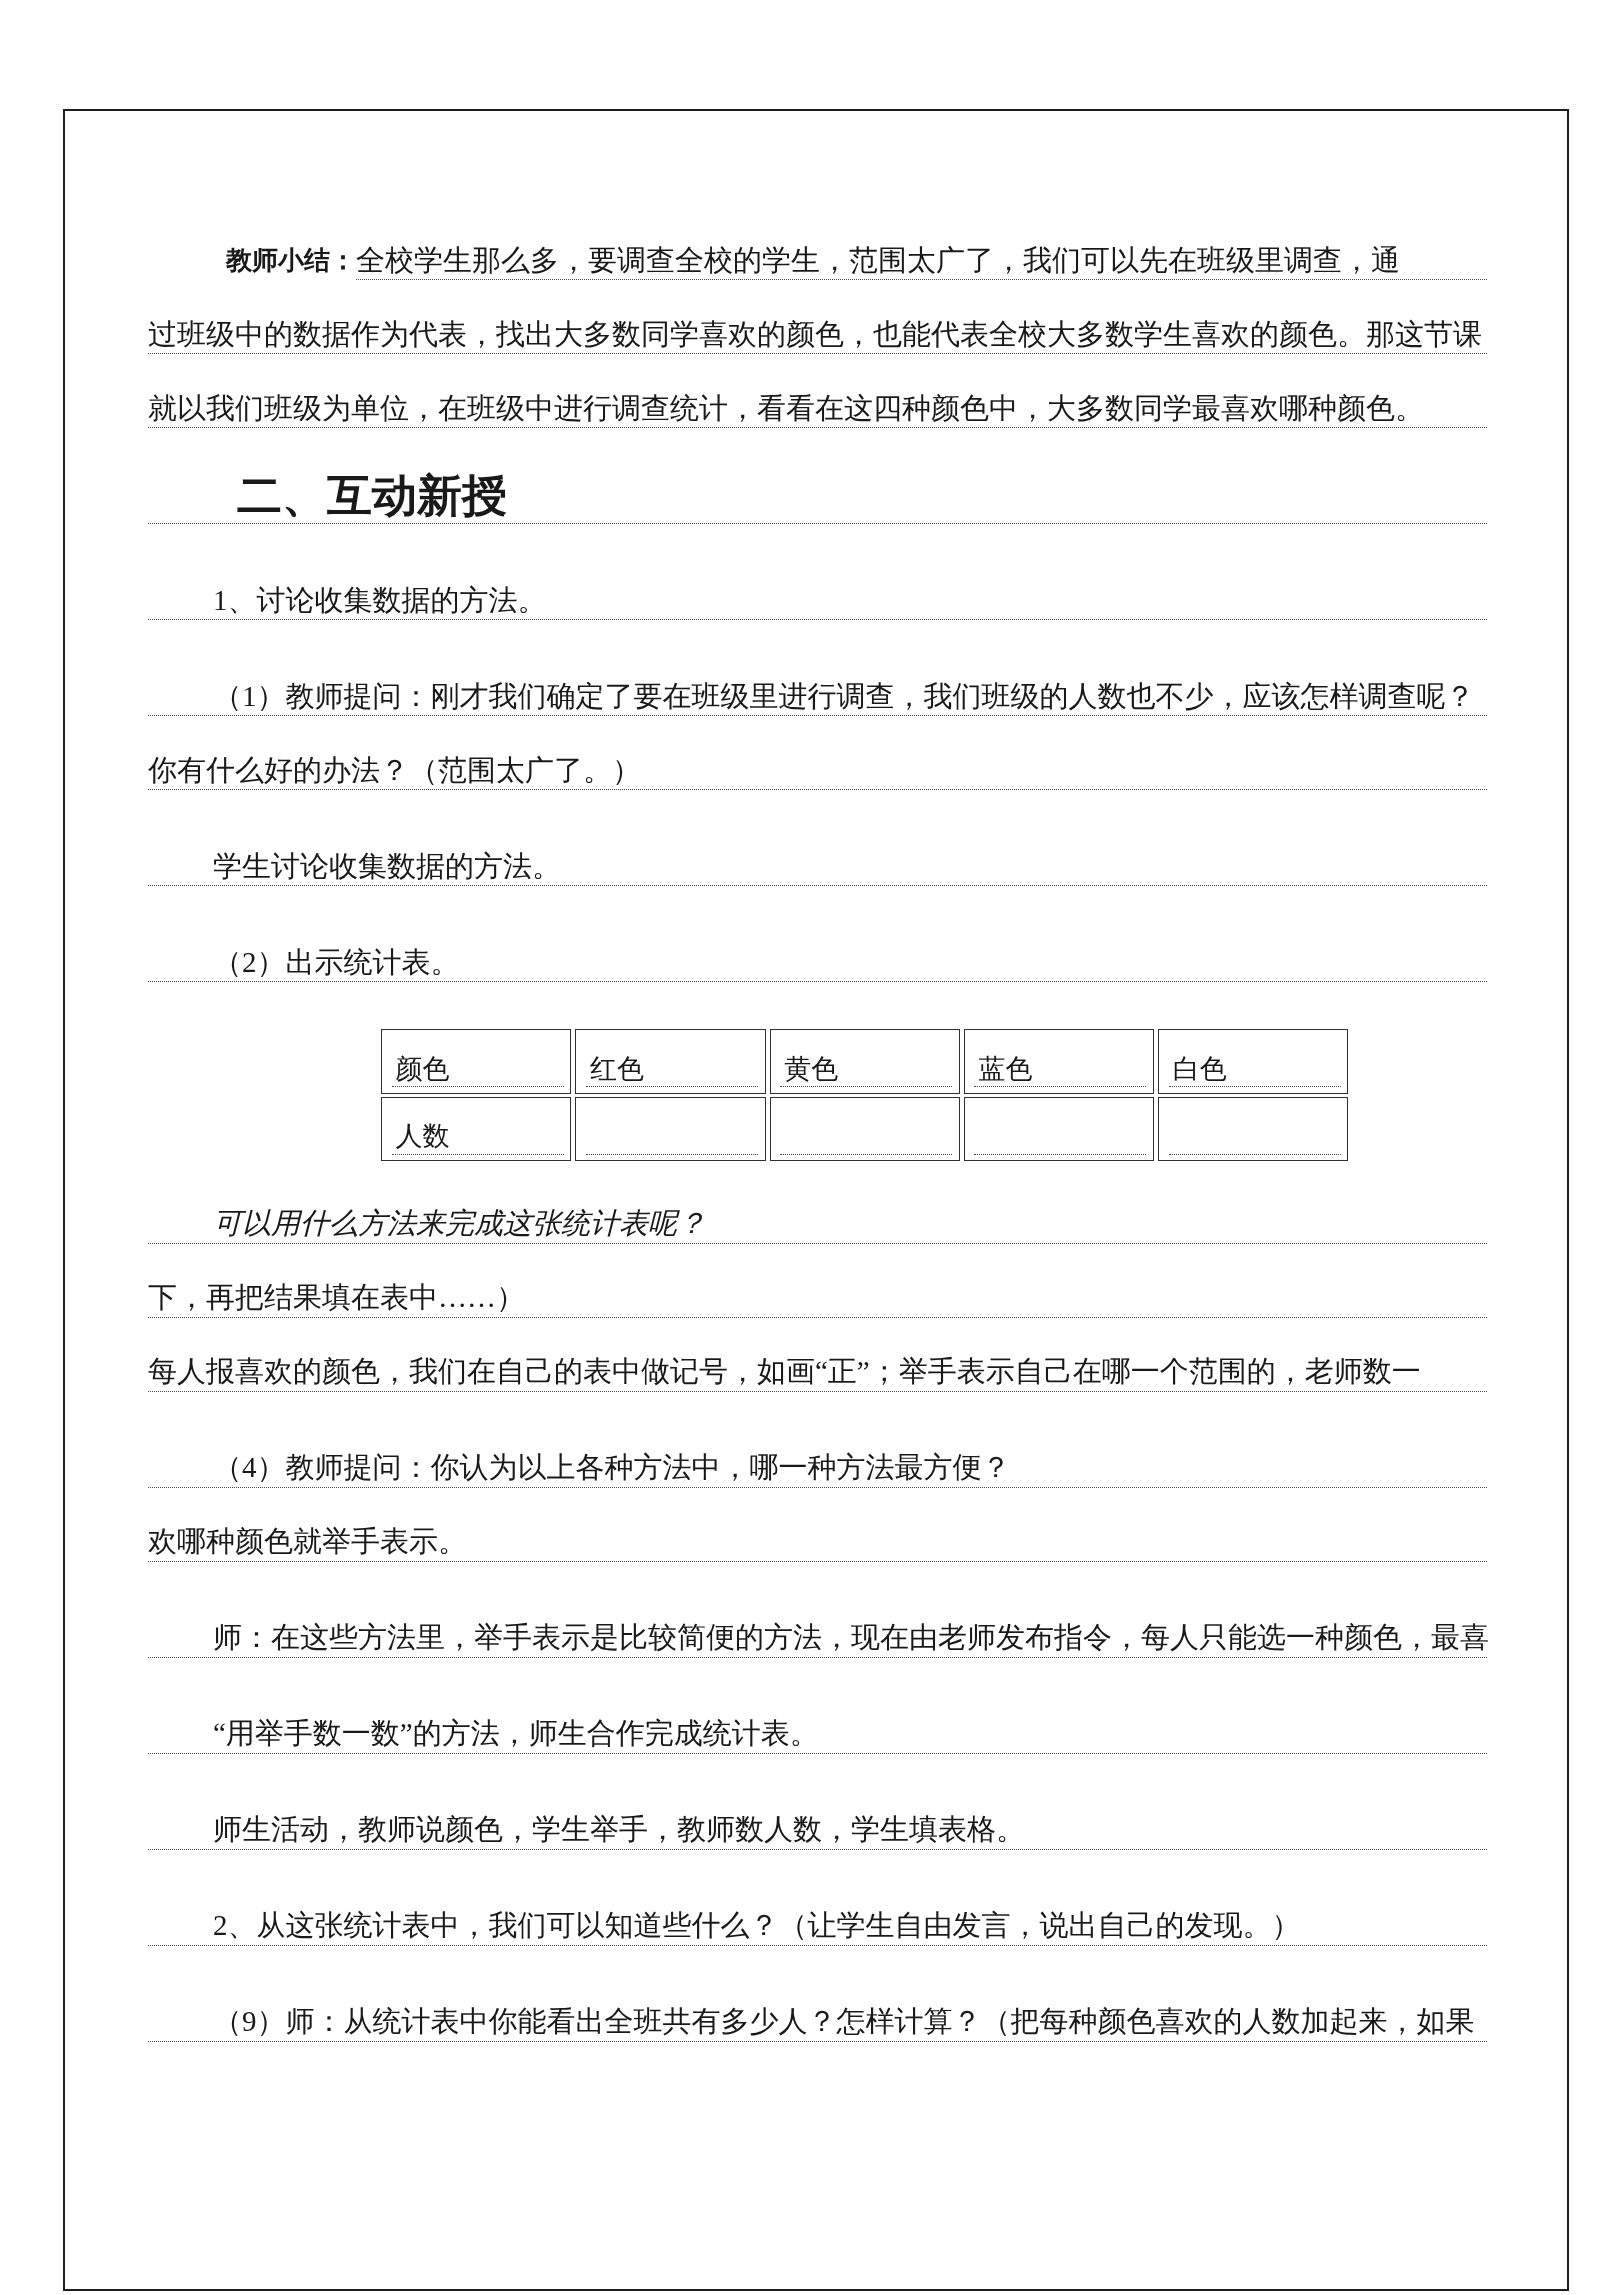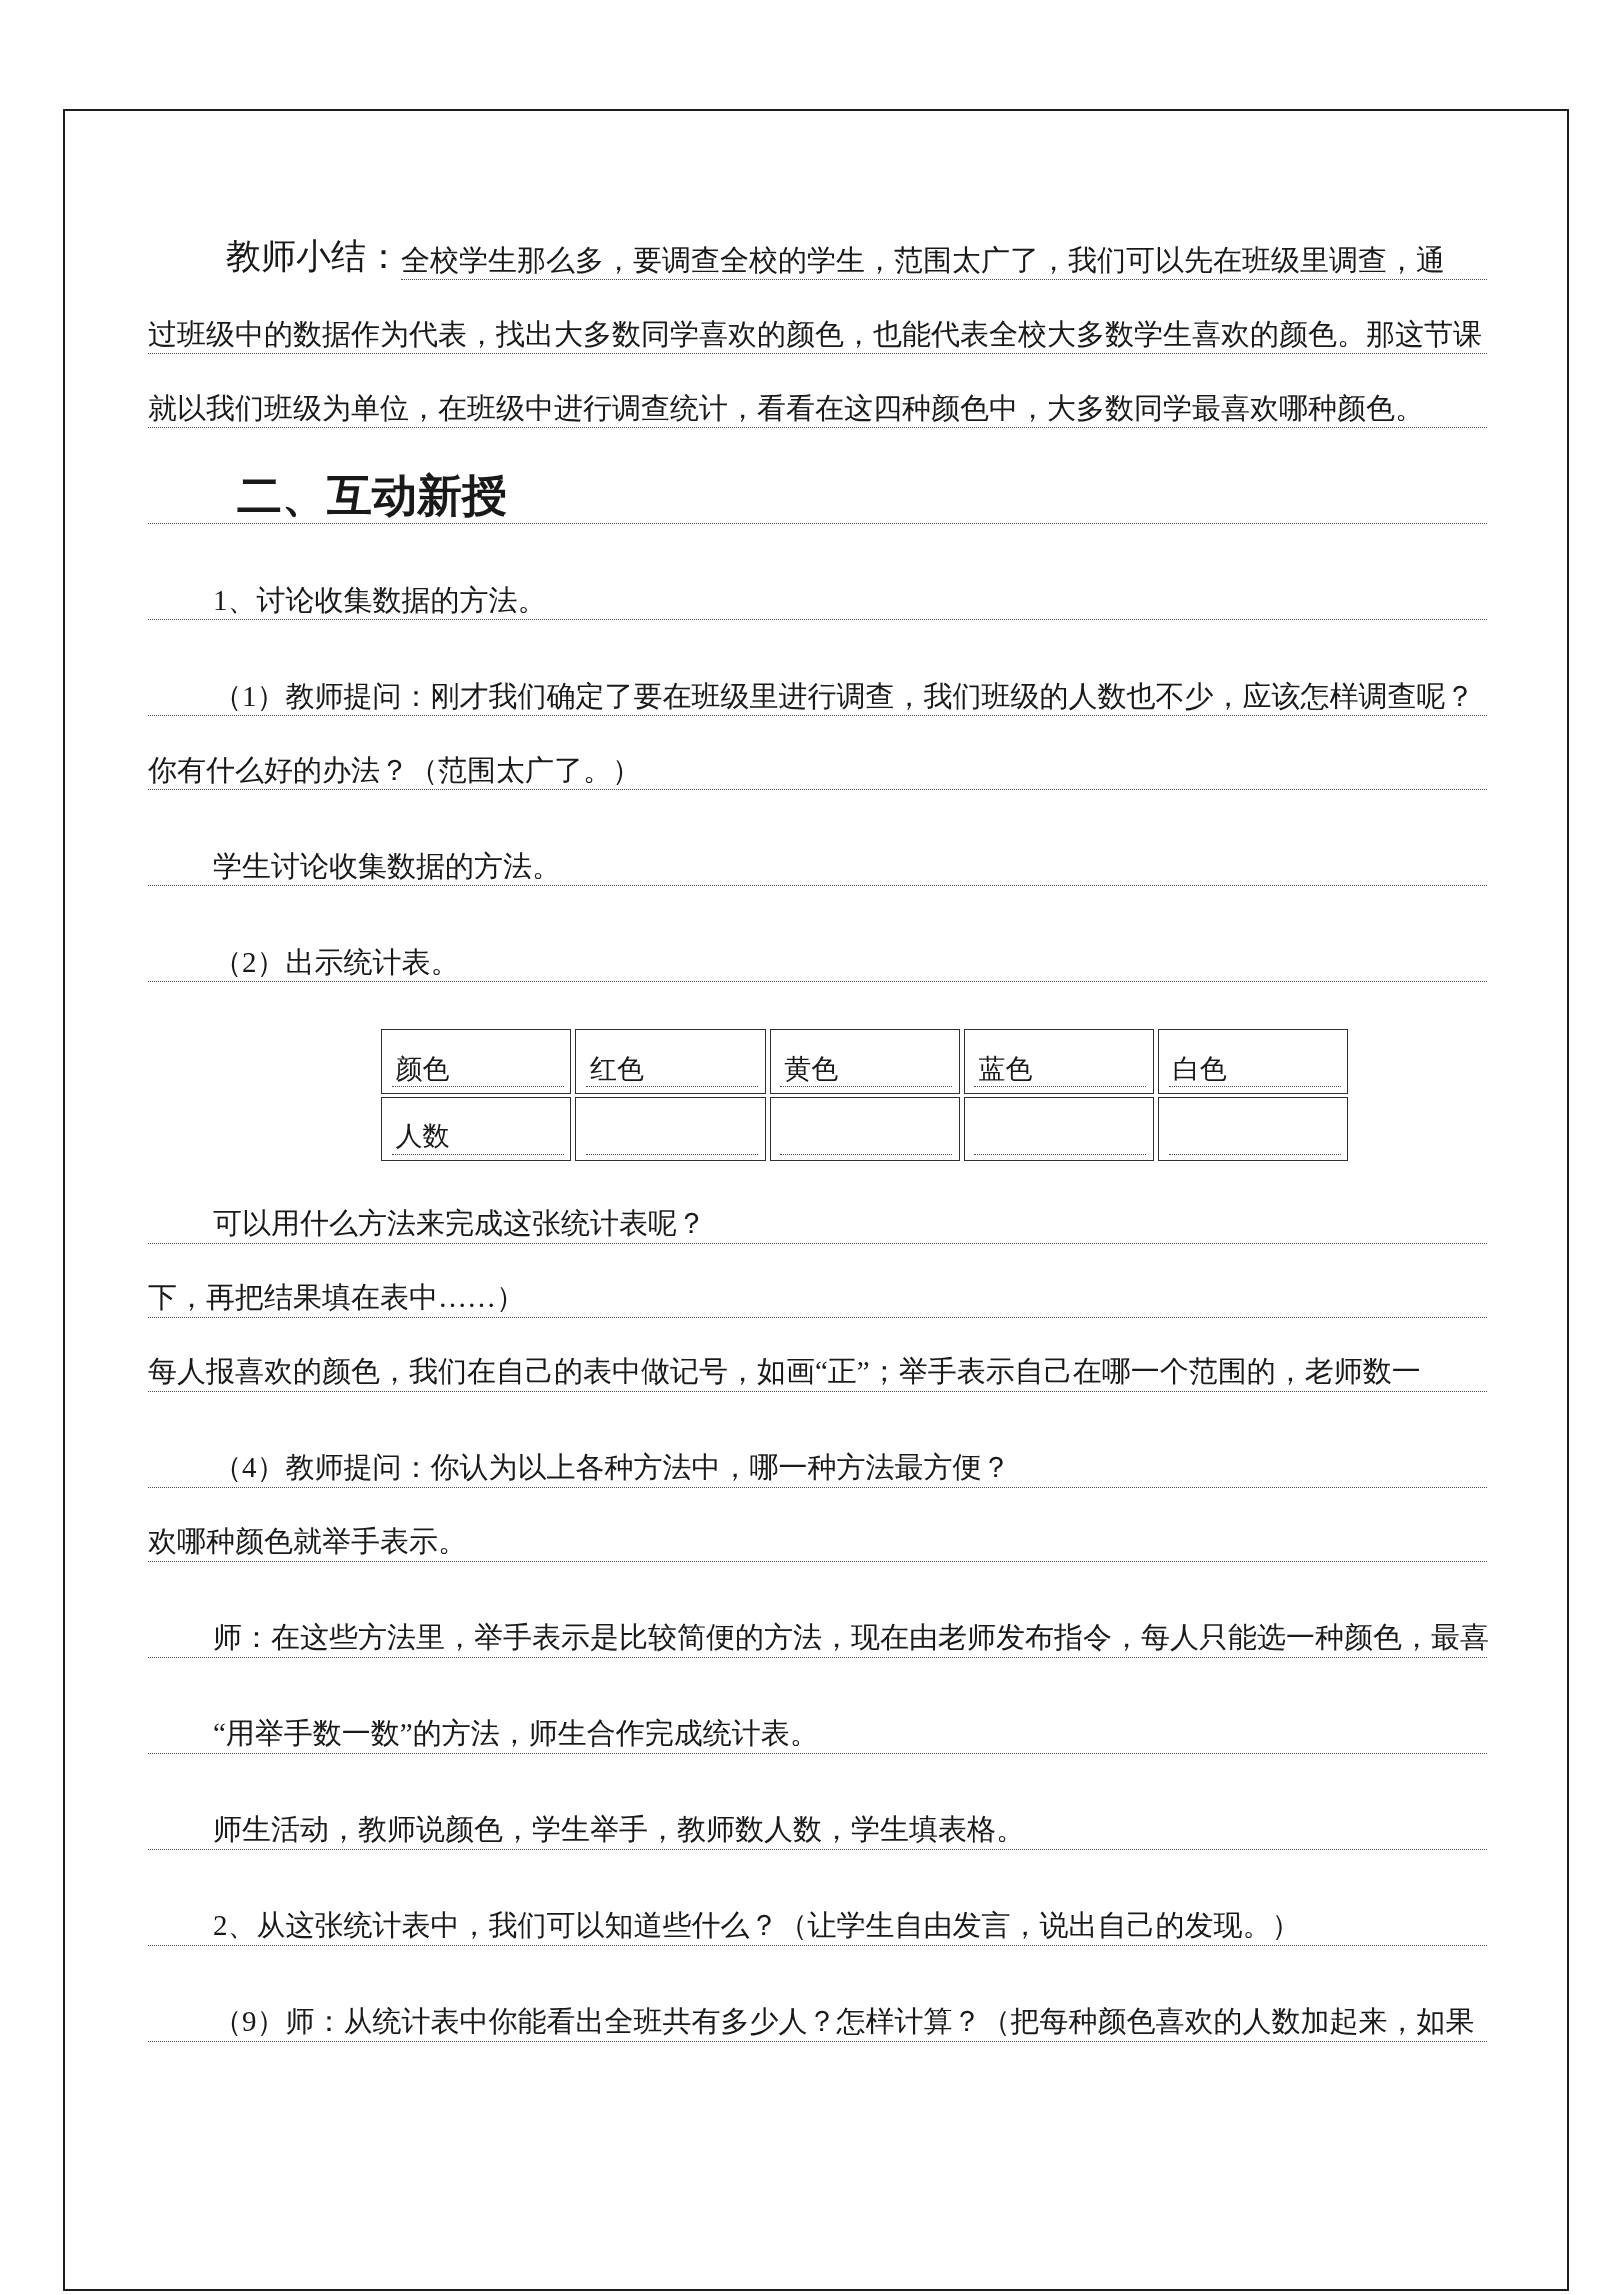--- a/index.html
+++ b/index.html
@@ -46,22 +46,22 @@
     overflow: visible;
   }
   .line.u {
     border-bottom: 1.4px dotted #4a4a4a;
     padding-bottom: 4.1px;
   }
   .line.gap { margin-top: 22px; }
   .line.ind { padding-left: 65px; }
   .line.mixed { padding-bottom: 0; padding-left: 78px; }
   .line.mixed .lead {
-    font-size: 35px;
-    font-weight: normal;
+    font-size: 26px;
+    font-weight: bold;
     padding-bottom: 6.1px;
   }
   .line.mixed .rest {
     flex: 1;
     border-bottom: 1.4px dotted #4a4a4a;
     padding-bottom: 4.1px;
   }
   .line.heading {
     font-size: 45px;
     font-weight: bold;
@@ -82,21 +82,21 @@
     box-sizing: content-box;
   }
   .cellline {
     border-bottom: 1.4px dotted #4a4a4a;
     padding: 0 2.7px 3.4px 4.1px;
     min-height: 33px;
     display: flex;
     align-items: flex-end;
     font-size: 27px;
   }
-  .after-table { margin-top: 5.5px; }
+  .after-table { margin-top: 5.5px; font-style: italic; }
 </style>
 </head>
 <body>
 
 <div class="page">
   <div class="frame">
     <div class="content">
 
       <div>
         <div class="line mixed">

